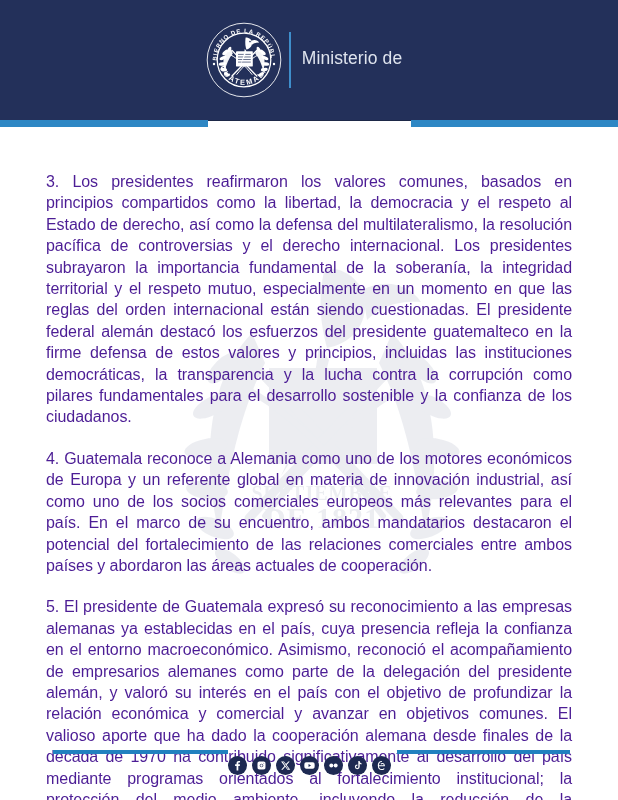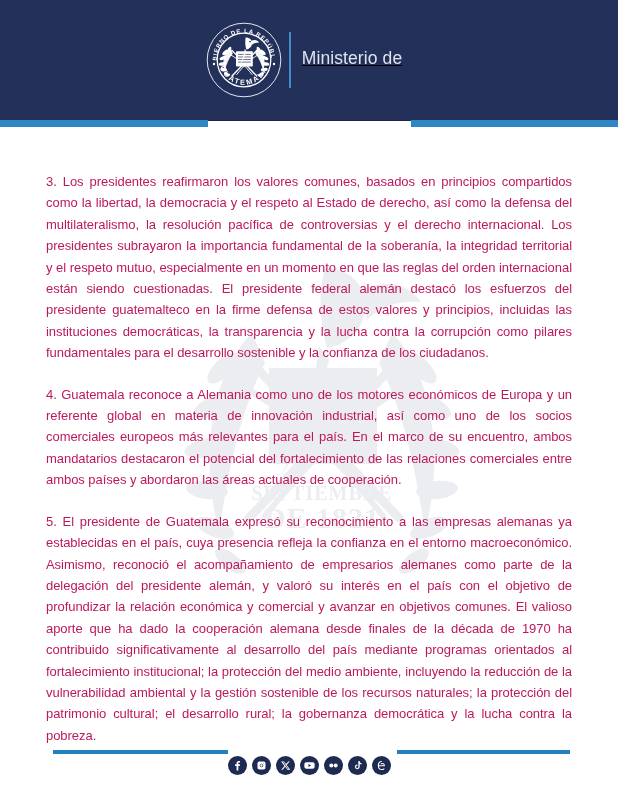--- a/index.html
+++ b/index.html
@@ -67,21 +67,20 @@
     background: #3f8ecb;
     margin: 0 11px 0 5px;
     flex: 0 0 auto;
   }
 
   .logo-text {
     display: flex;
     flex-direction: column;
     justify-content: center;
     line-height: 1.0;
-    text-decoration: underline;
   }
   .logo-text .lt1 {
     color: #dfe4ee;
     font-size: 17.5px;
     font-weight: 400;
     letter-spacing: 0.1px;
     margin-bottom: 2px;
   }
   .logo-text .lt2,
   .logo-text .lt3 {
@@ -137,22 +136,22 @@
     position: absolute;
     left: 46px;
     top: 171px;
     width: 526px;
     z-index: 3;
   }
   .doc-body p {
     margin: 0 0 20px 0;
     text-align: justify;
     text-justify: inter-word;
-    color: #be185d;
-    font-size: 13px;
+    color: #4c1d95;
+    font-size: 16px;
     line-height: 21.4px;
     font-family: "Liberation Sans", sans-serif;
     letter-spacing: -0.05px;
   }
   .doc-body p:last-child { margin-bottom: 0; }
 
   
   .footer {
     position: absolute;
     left: 0;

